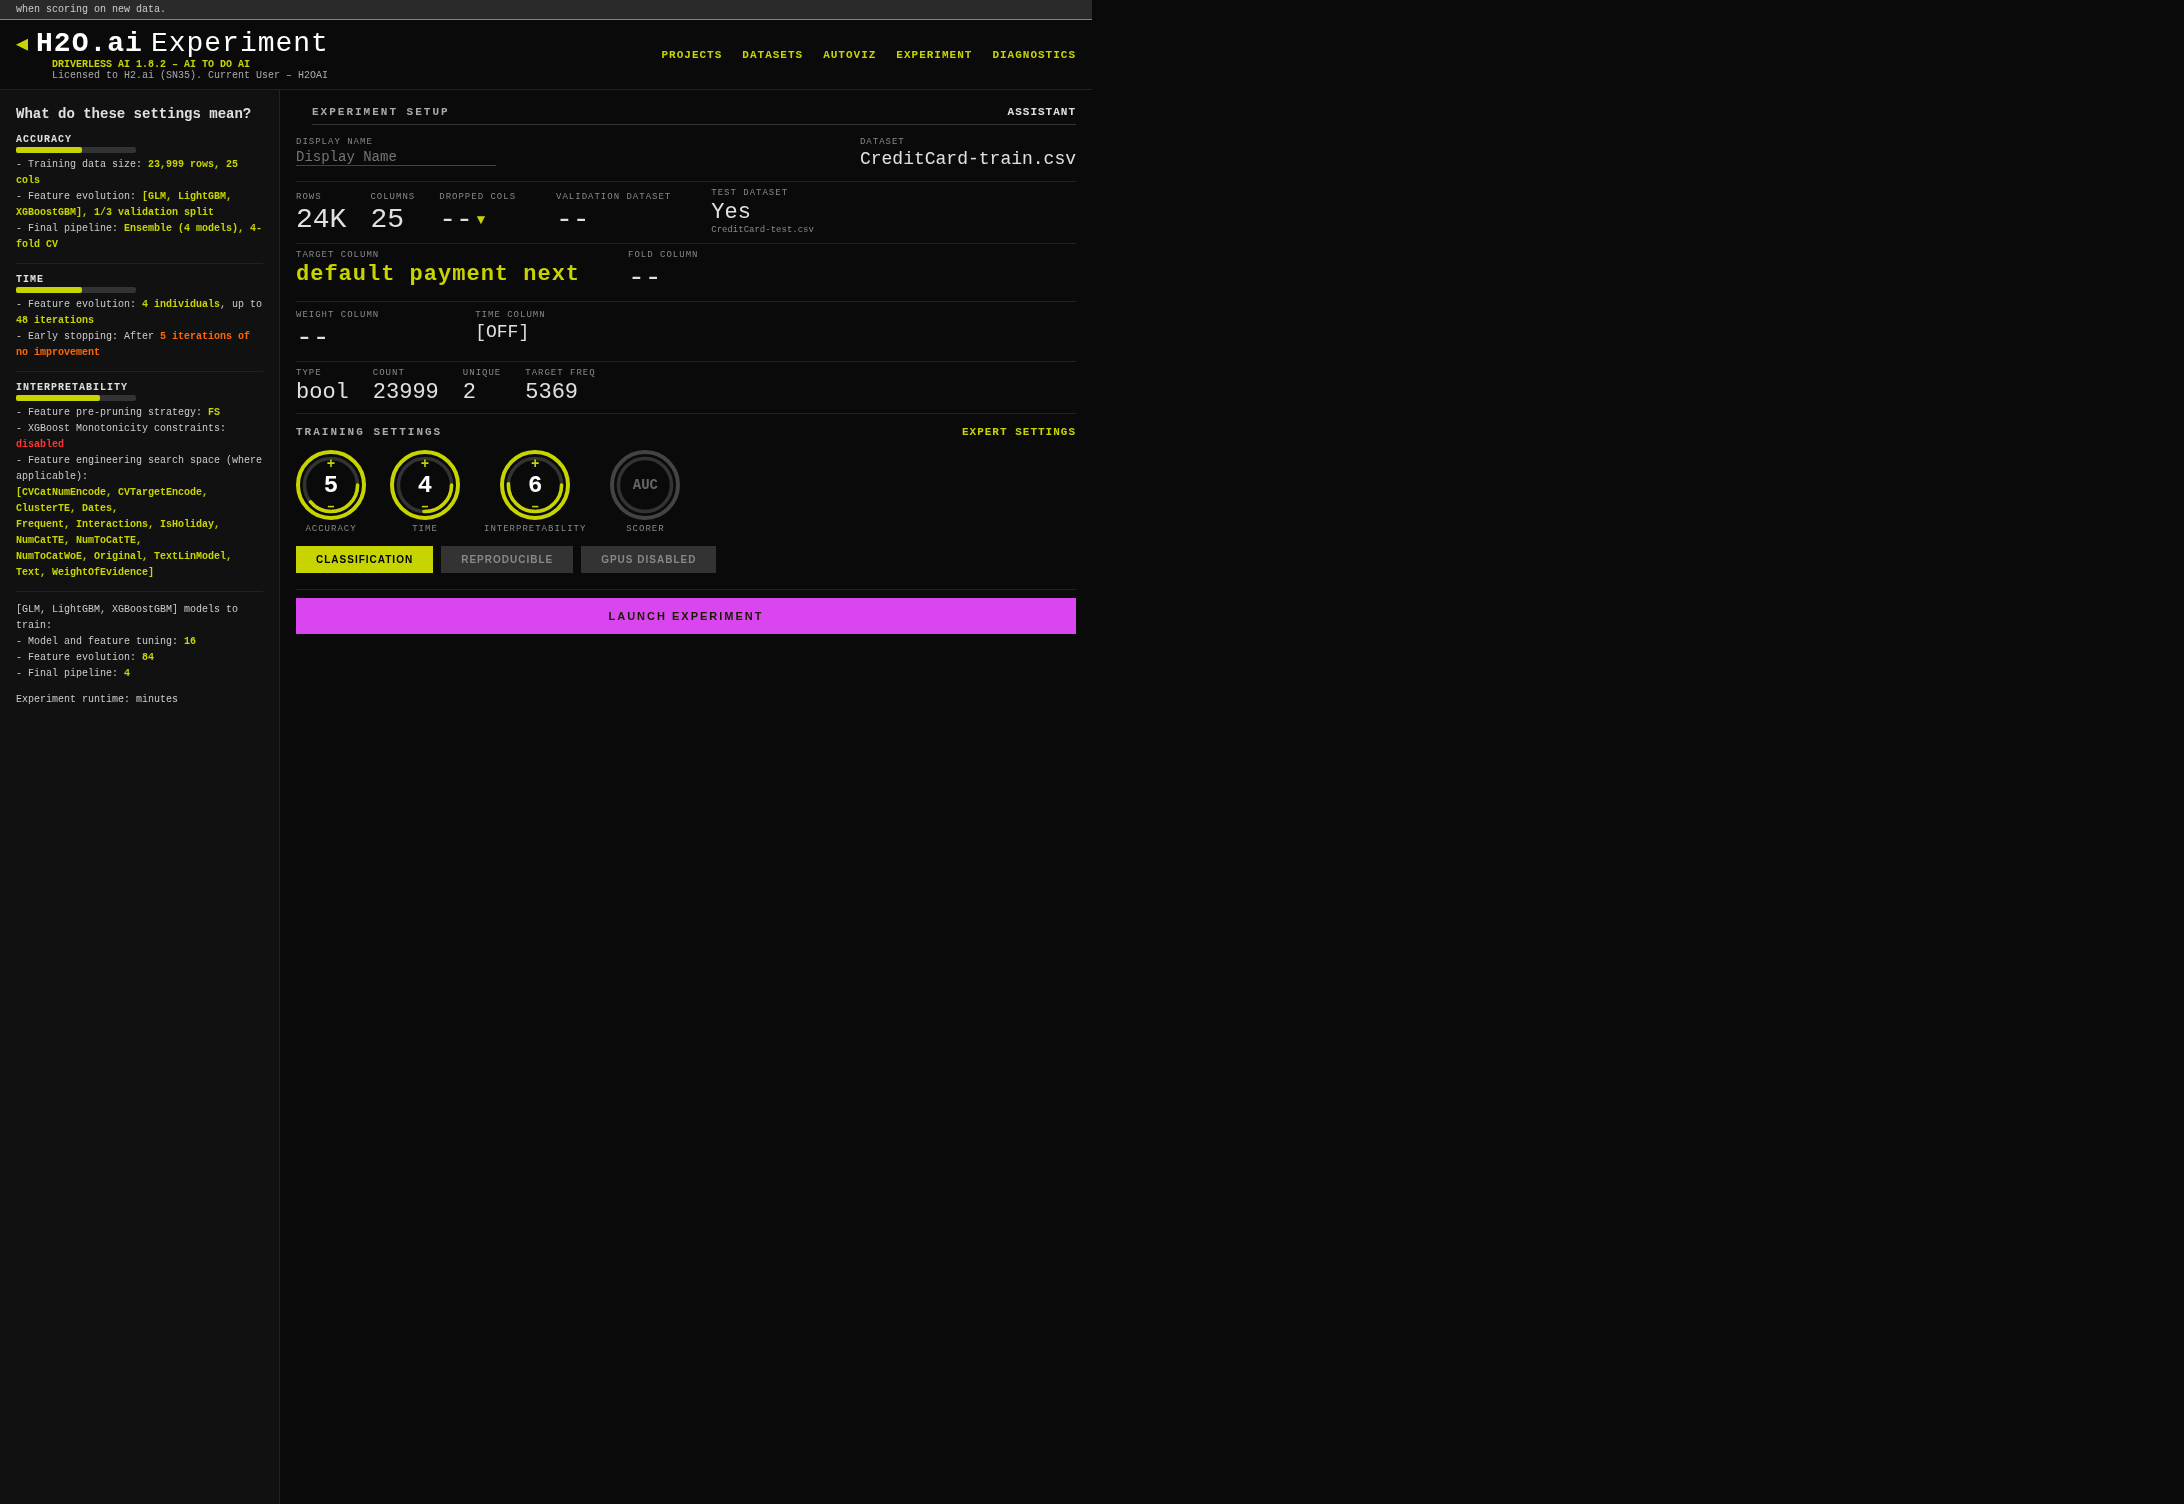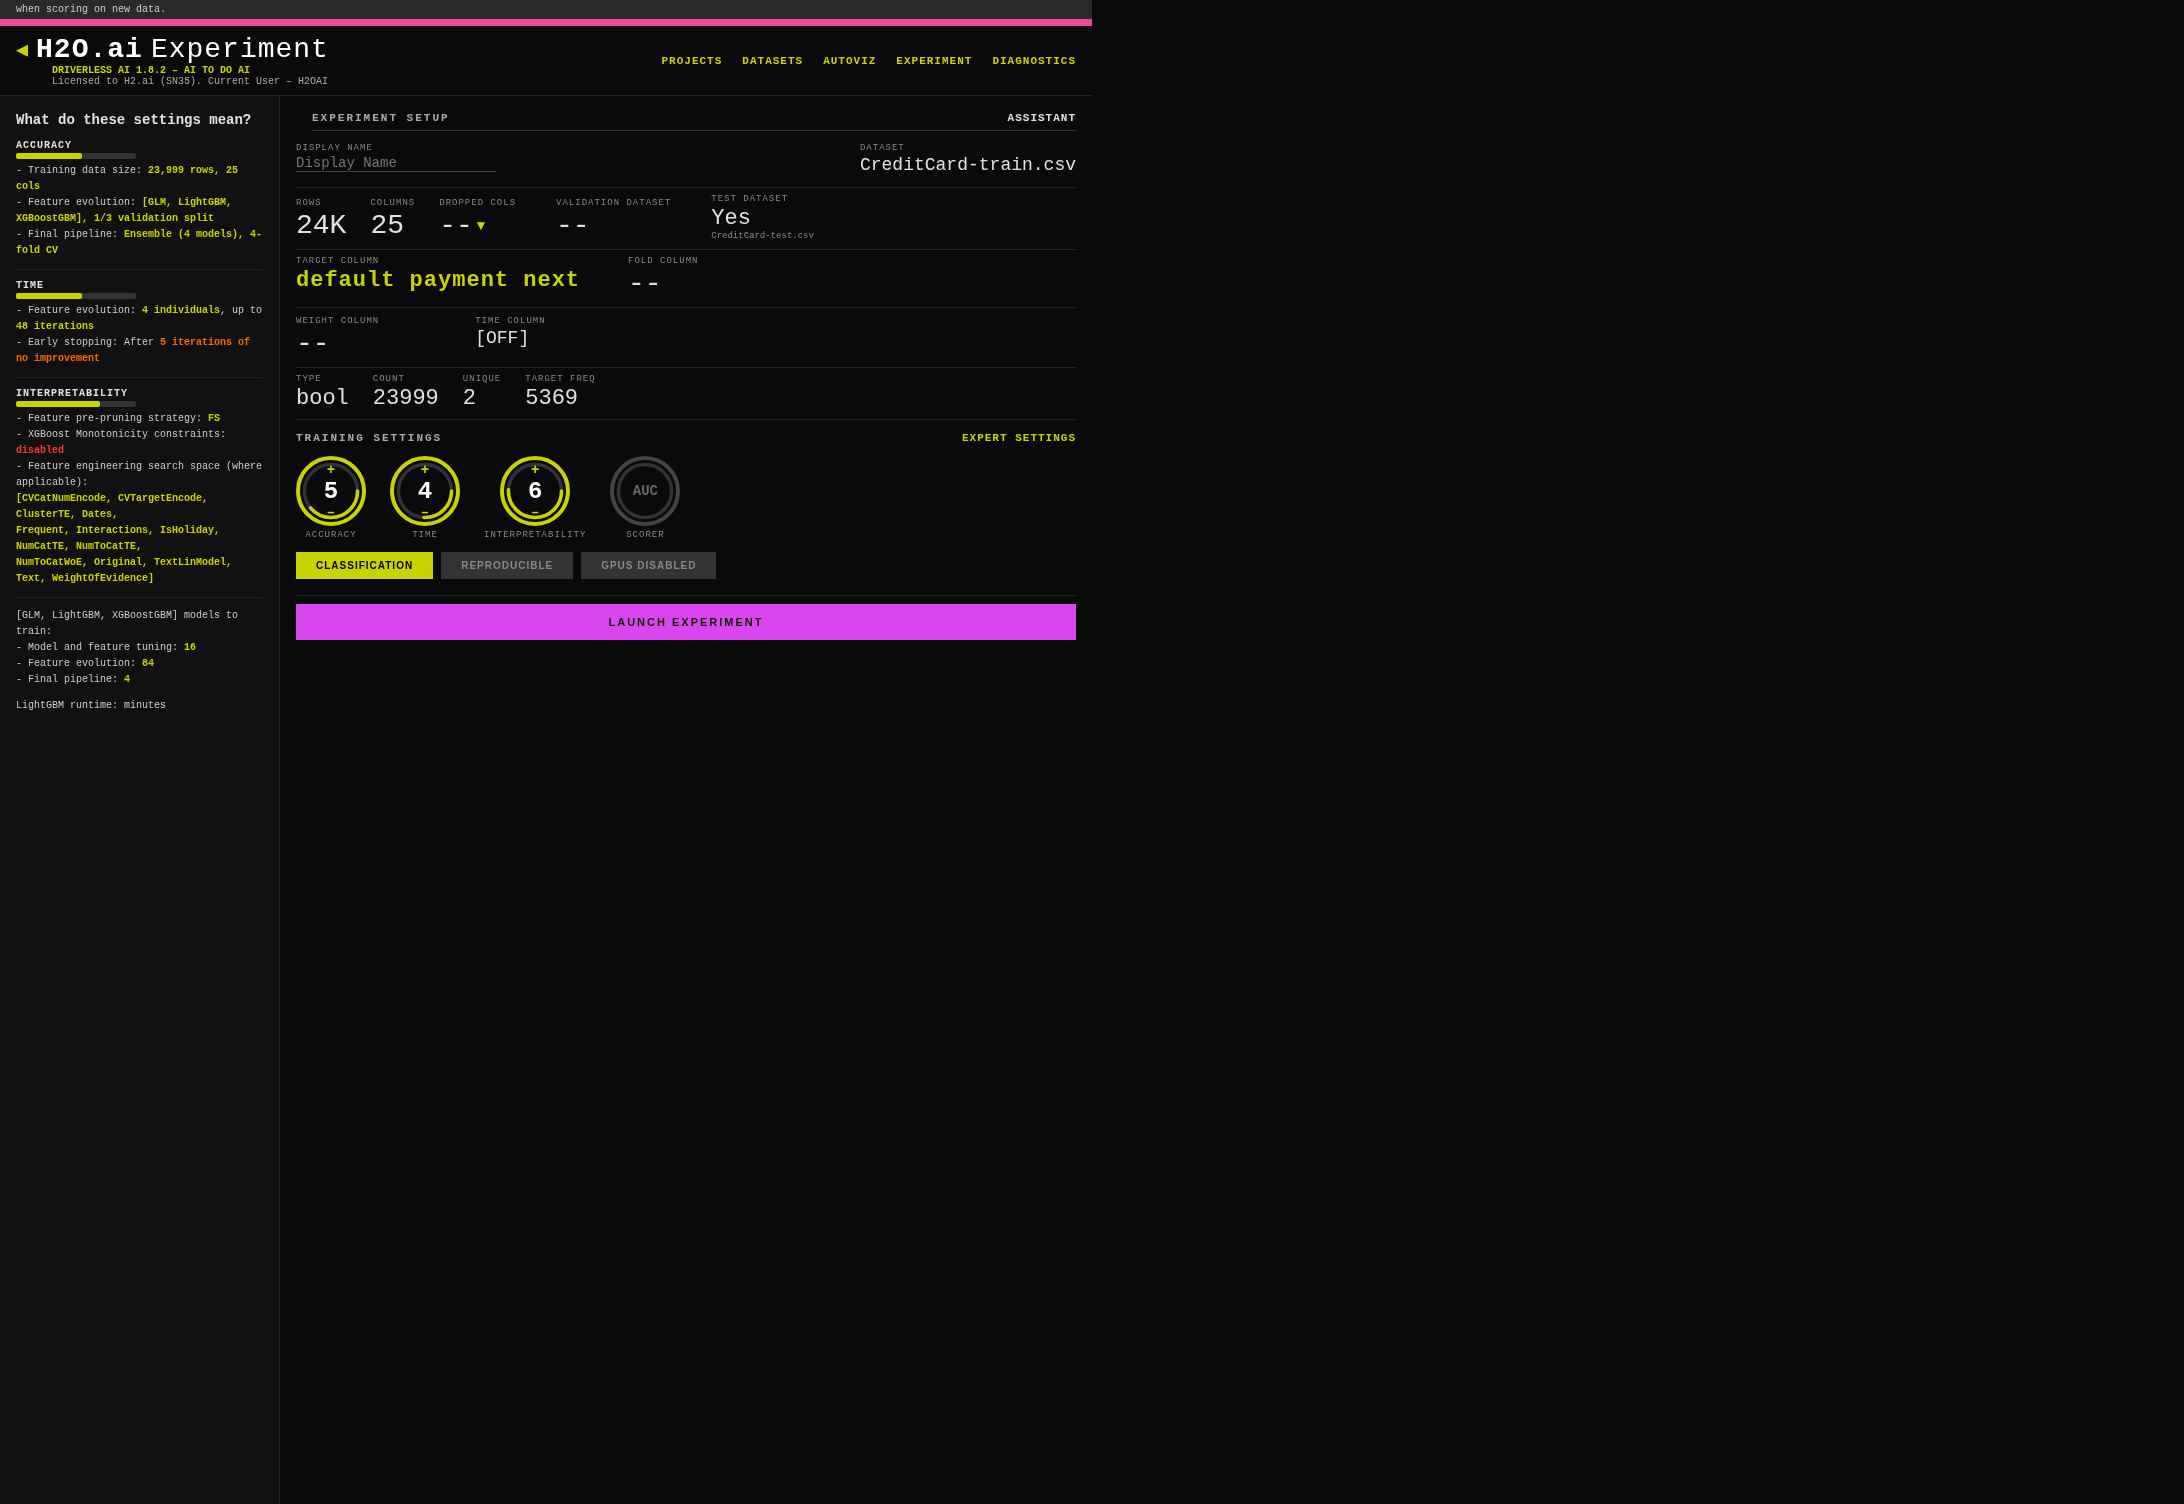--- a/index.html
+++ b/index.html
@@ -427,21 +427,21 @@
       width: 100%;
       cursor: pointer;
     }
 
     
     .tooltip-bar {
       background: #2a2a2a;
       color: #ccc;
       font-size: 10px;
       padding: 4px 16px;
-      border-bottom: 7px solid #ec4899;
+      border-bottom: 1px solid #ec4899;
     }
 
     
     .dial-svg {
       position: absolute;
       top: 0; left: 0;
       width: 100%;
       height: 100%;
     }
 
@@ -526,21 +526,21 @@
     <div class="section-divider"></div>
 
     <div class="settings-text">
       <span>[GLM, LightGBM, XGBoostGBM] models to train:</span><br>
       - Model and feature tuning: <span class="highlight-yellow">16</span><br>
       - Feature evolution: <span class="highlight-yellow">84</span><br>
       - Final pipeline: <span class="highlight-yellow">4</span>
     </div>
 
     <div class="estimated-runtime">
-      <span>LightGBM runtime: </span><span class="highlight-yellow">minutes</span>
+      <span>Experiment runtime: </span><span class="highlight-yellow">minutes</span>
     </div>
   </div>
 
   <div class="right-panel">
 
     <div class="experiment-setup-header">
       <span class="section-heading">EXPERIMENT SETUP</span>
       <span class="assistant-link">ASSISTANT</span>
     </div>
 

